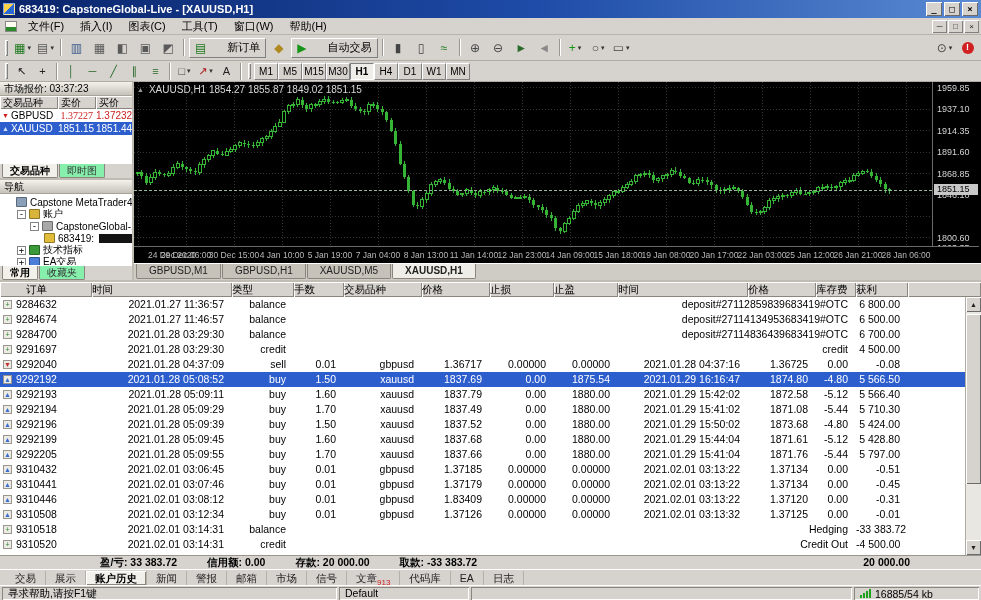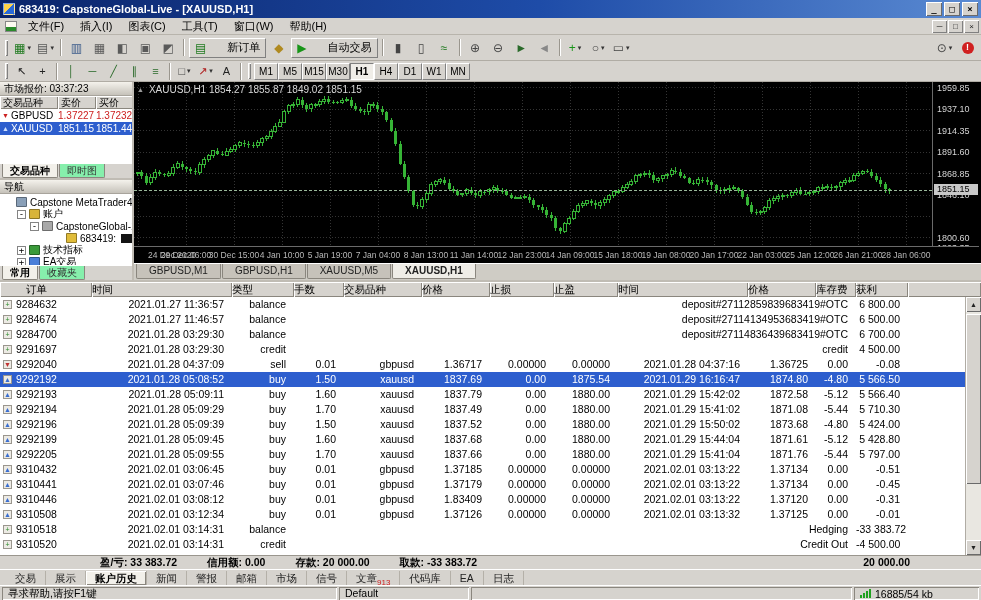--- a/index.html
+++ b/index.html
@@ -284,21 +284,21 @@
             <span class="mw-hcell">交易品种</span>
             <span class="mw-hcell">卖价</span>
             <span class="mw-hcell">买价</span>
           </div>
         <div class="mw-rows" id="mw-rows">
             <div class="mw-row">
               <span class="mw-sym">
                 <span class="mw-tri" style="color: rgb(204, 32, 32);">▼</span>
                 <span>GBPUSD</span>
               </span>
-              <span class="mw-num" style="color: rgb(204, 32, 32);">1.37227</span>
+              <span class="mw-num" style="color: rgb(204, 32, 32); font-family: Liberation Serif, serif;">1.37227</span>
               <span class="mw-num" style="color: rgb(204, 32, 32);">1.37232</span>
             </div>
             <div class="mw-row sel" style="background: rgb(45, 94, 206);">
               <span class="mw-sym">
                 <span class="mw-tri" style="color: rgb(207, 224, 255);">▲</span>
                 <span>XAUUSD</span>
               </span>
               <span class="mw-num">1851.15</span>
               <span class="mw-num">1851.44</span>
             </div>
@@ -319,21 +319,21 @@
             <div class="tree-row" style="padding-left: 17px;">
               <span class="expander">-</span>
               <span class="tree-icon" style="background: rgb(216, 180, 58);"></span>
               <span class="tree-label">账户</span>
             </div>
             <div class="tree-row" style="padding-left: 30px;">
               <span class="expander">-</span>
               <span class="tree-icon" style="background: rgb(168, 168, 168);"></span>
               <span class="tree-label">CapstoneGlobal-1</span>
             </div>
-            <div class="tree-row" style="padding-left: 54px;">
+            <div class="tree-row" style="padding-left: 32px;">
               <span class="exp-space"></span>
               <span class="tree-icon" style="background: rgb(224, 188, 58);"></span>
               <span class="tree-label">683419:</span>
               <span class="redacted"></span>
             </div>
             <div class="tree-row" style="padding-left: 17px;">
               <span class="expander">+</span>
               <span class="tree-icon" style="background: rgb(58, 154, 58);"></span>
               <span class="tree-label">技术指标</span>
             </div>

